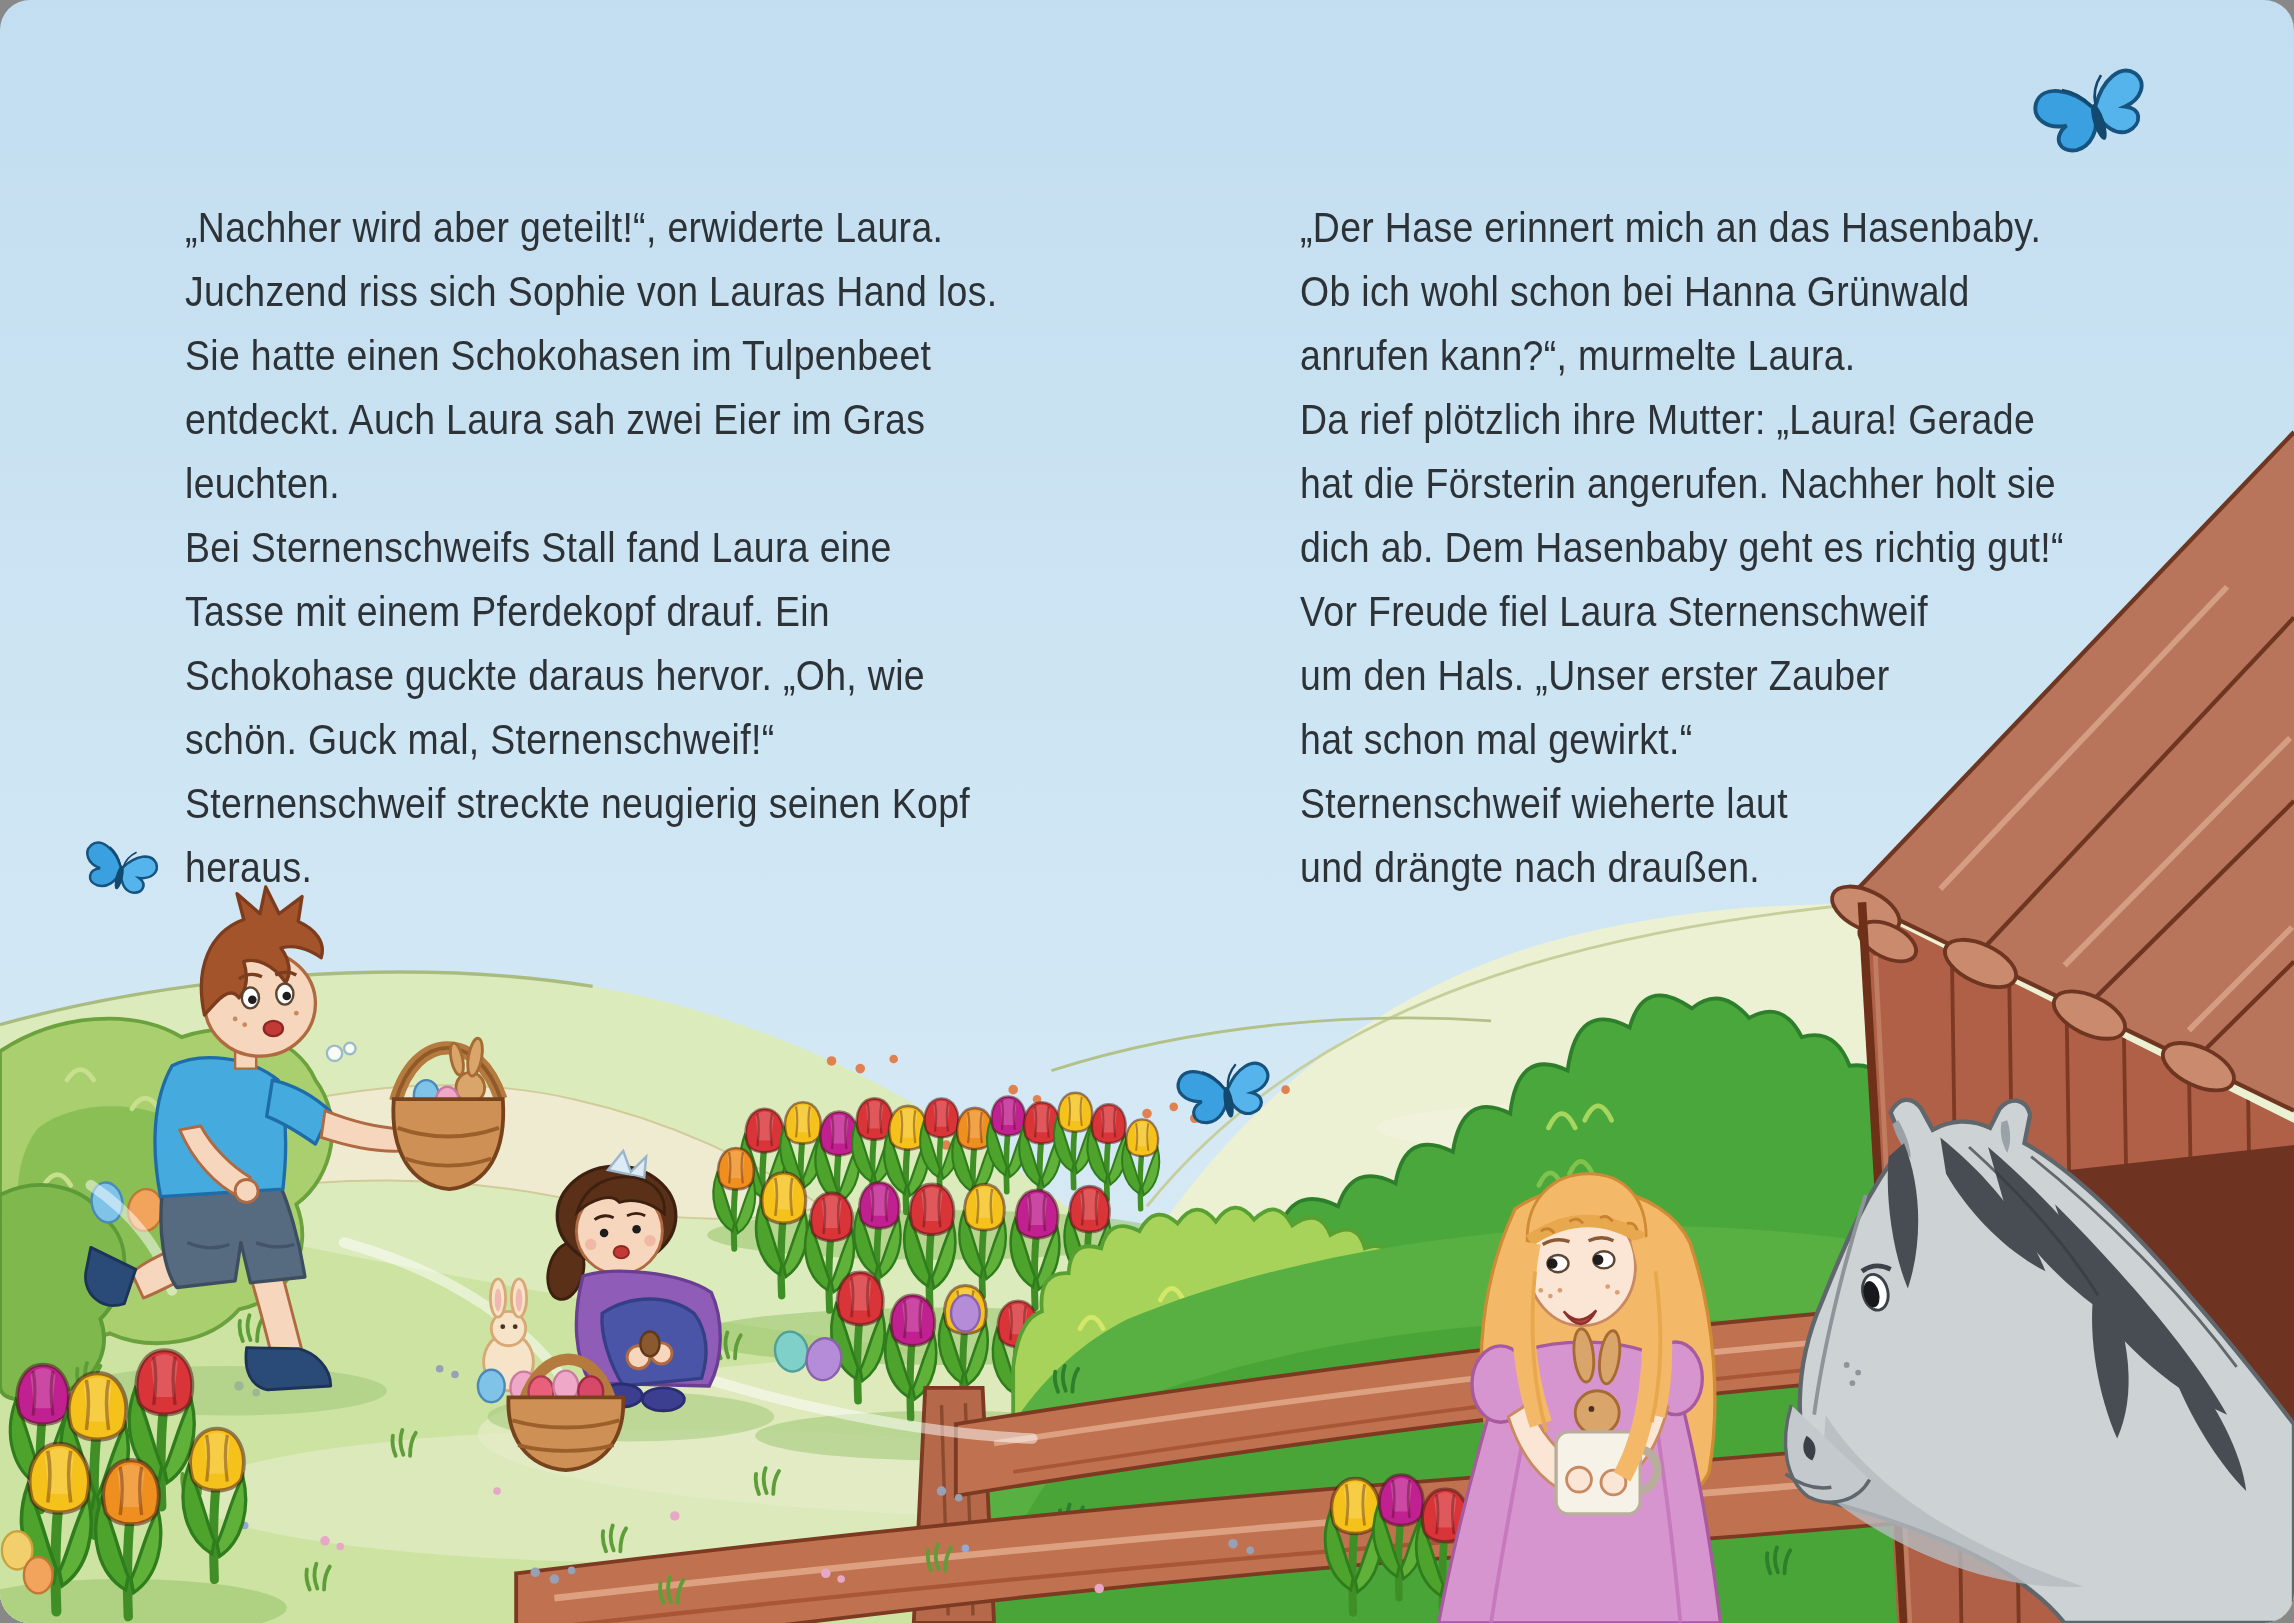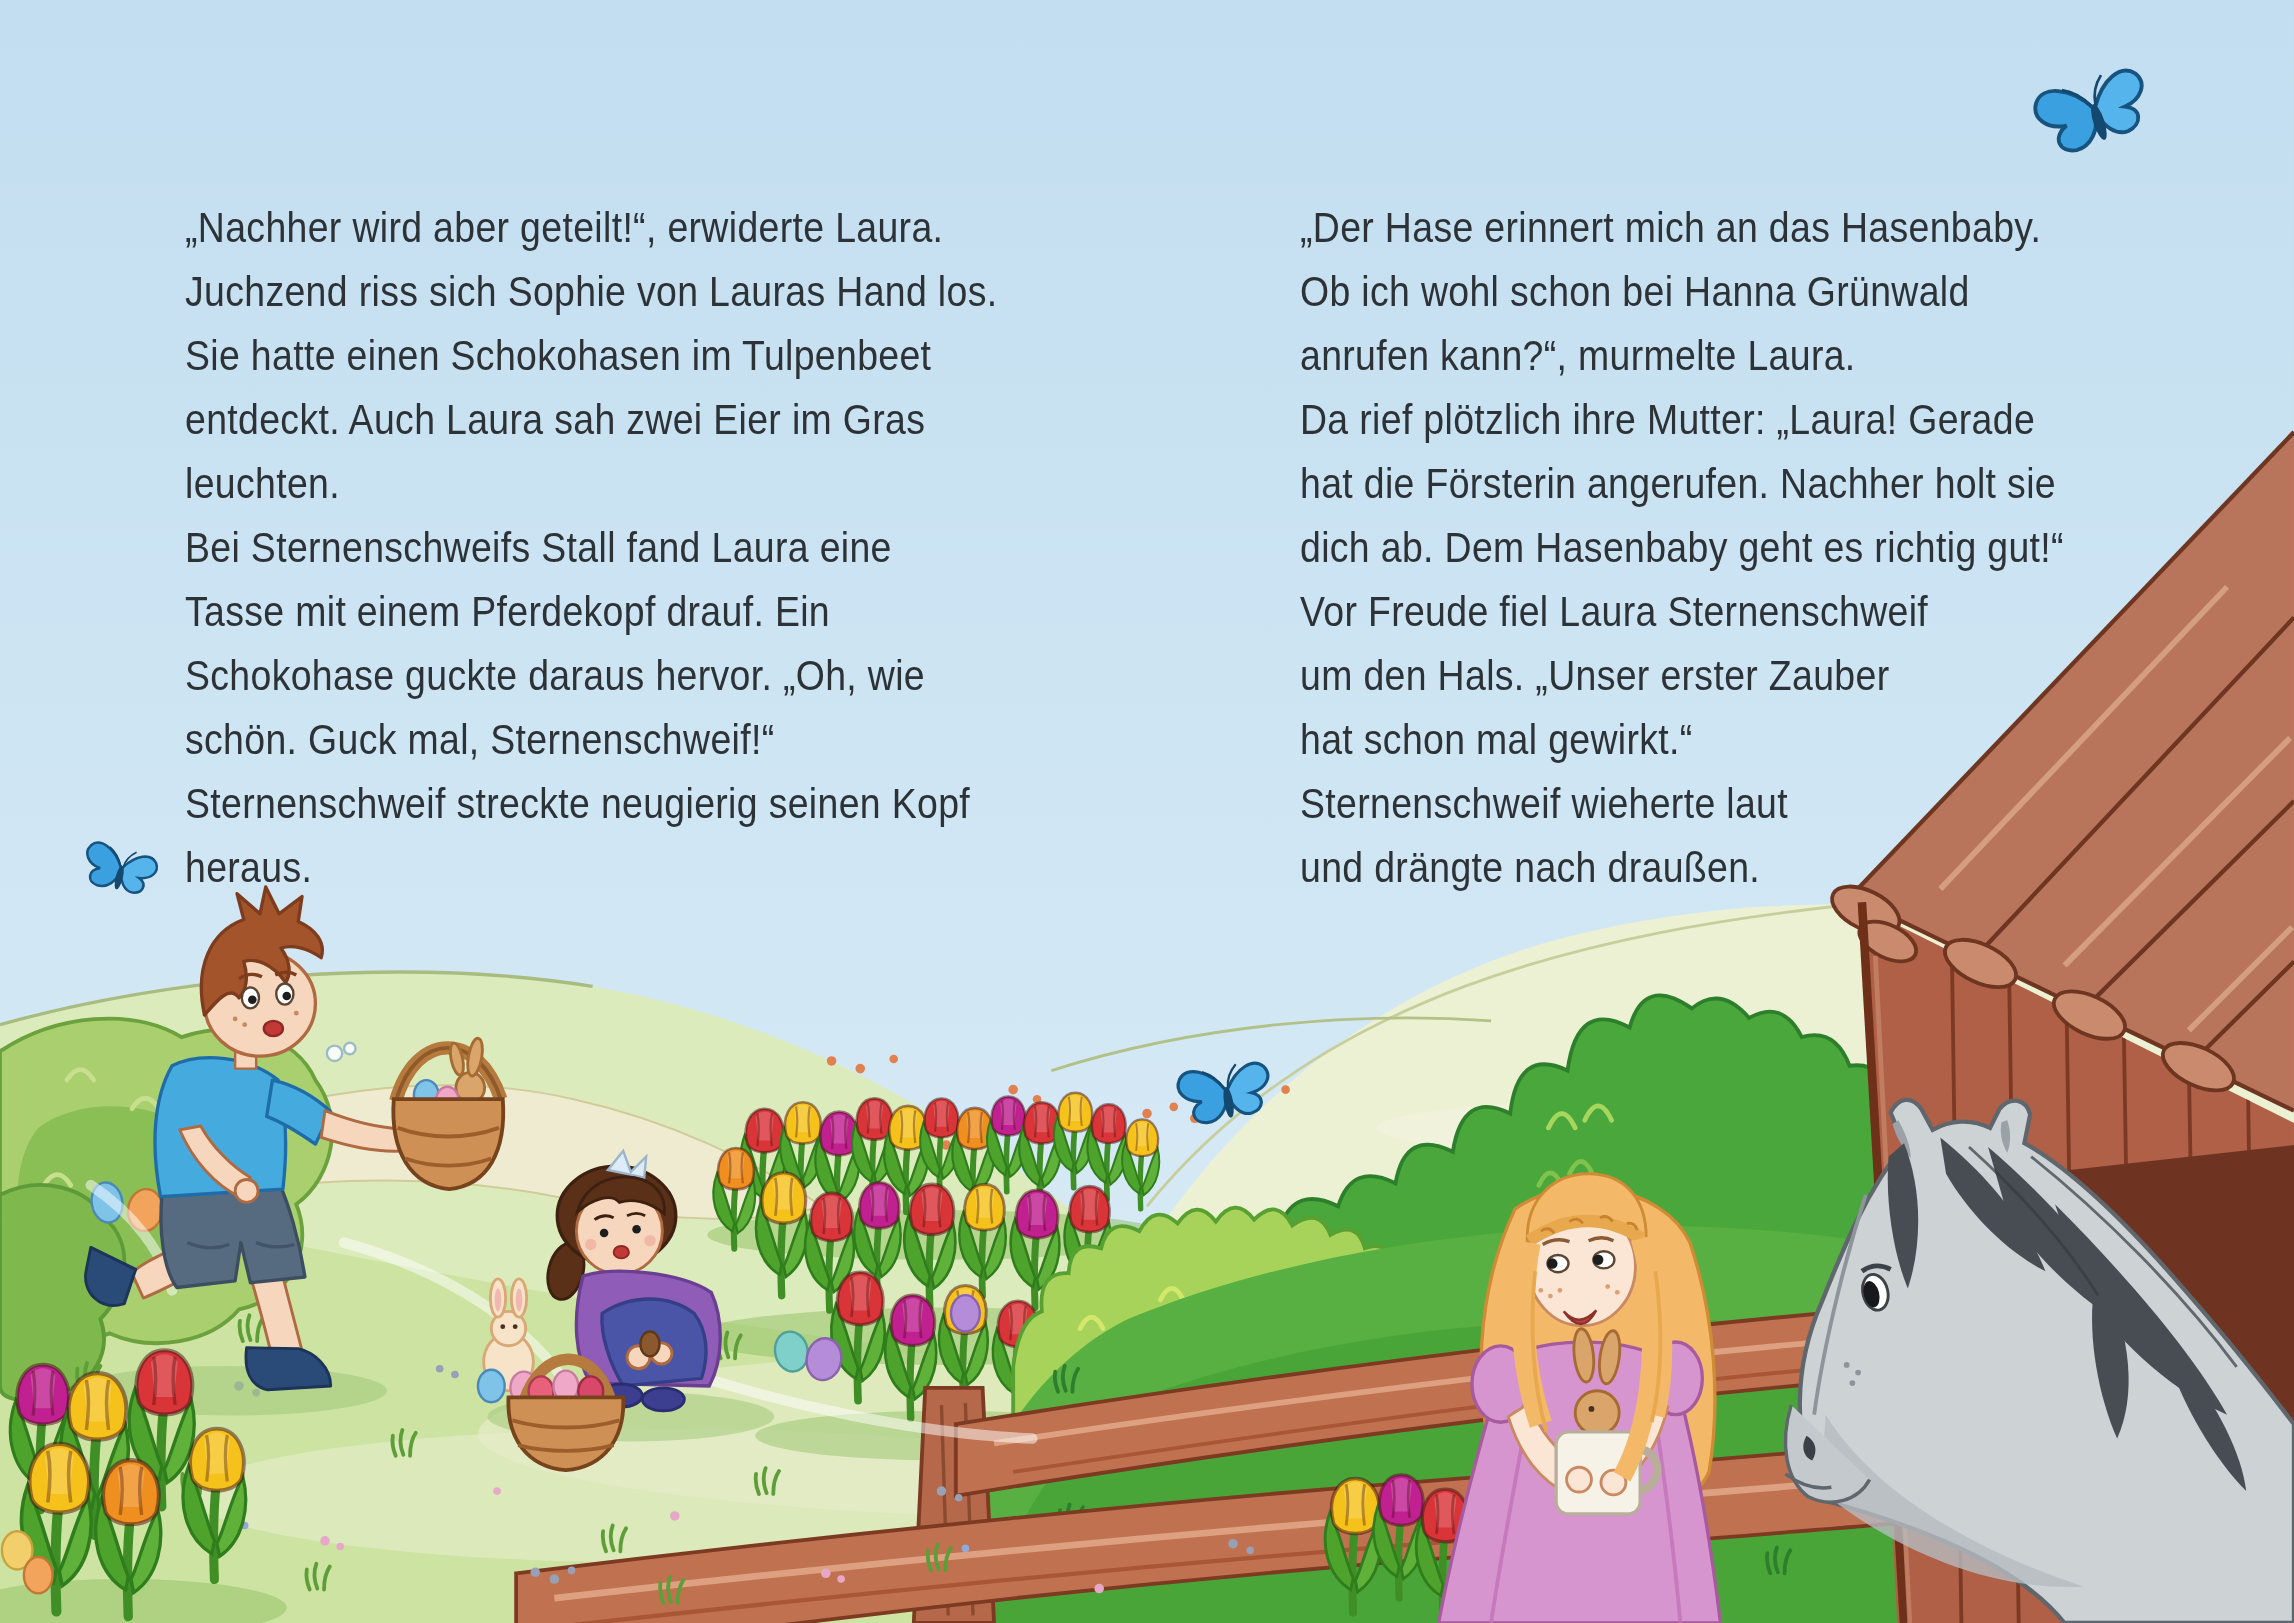--- a/index.html
+++ b/index.html
@@ -1,17 +1,17 @@
 <!DOCTYPE html>
 <html><head>
 <meta charset="utf-8">
 <style>
   html,body{margin:0;padding:0;background:#888;}
   .stage{position:relative;width:2294px;height:1623px;overflow:hidden;
-         font-family:"Liberation Sans", sans-serif;}
+         font-family:"Liberation Sans", sans-serif;border-radius:30px;}
   .scene{position:absolute;inset:0;}
   .text-col{position:absolute;top:195px;color:#2d3237;font-size:43px;line-height:64px;
             font-weight:500;letter-spacing:0.4px;white-space:nowrap;
             transform:scaleX(.87);transform-origin:left top;}
   .text-col .line{height:64px;}
   #col-left{left:185px;}
   #col-right{left:1300px;}
 </style>
 </head>
 <body>

